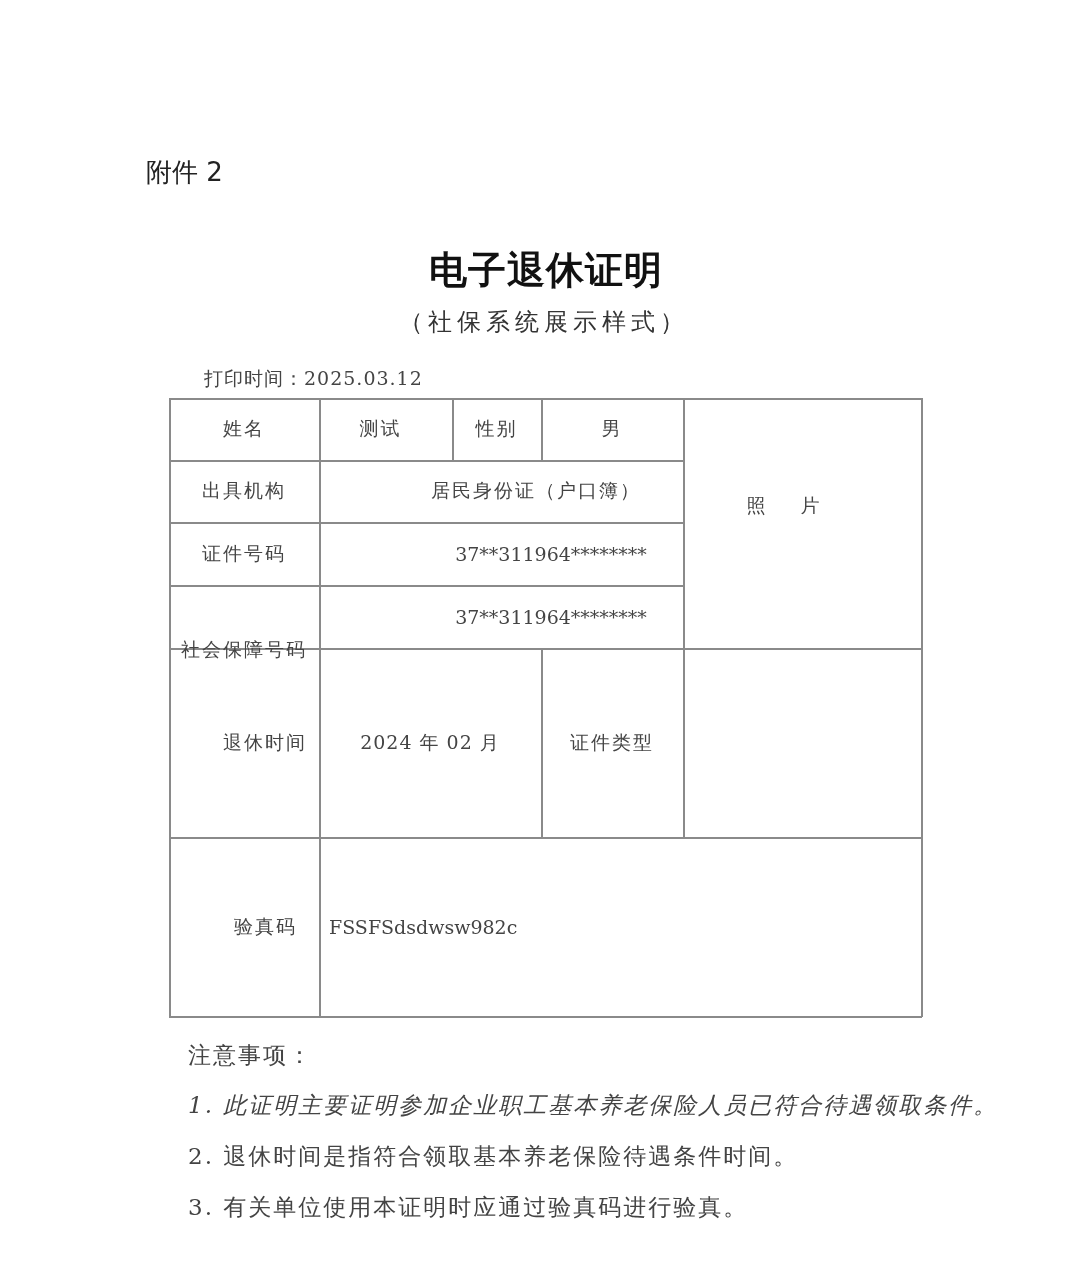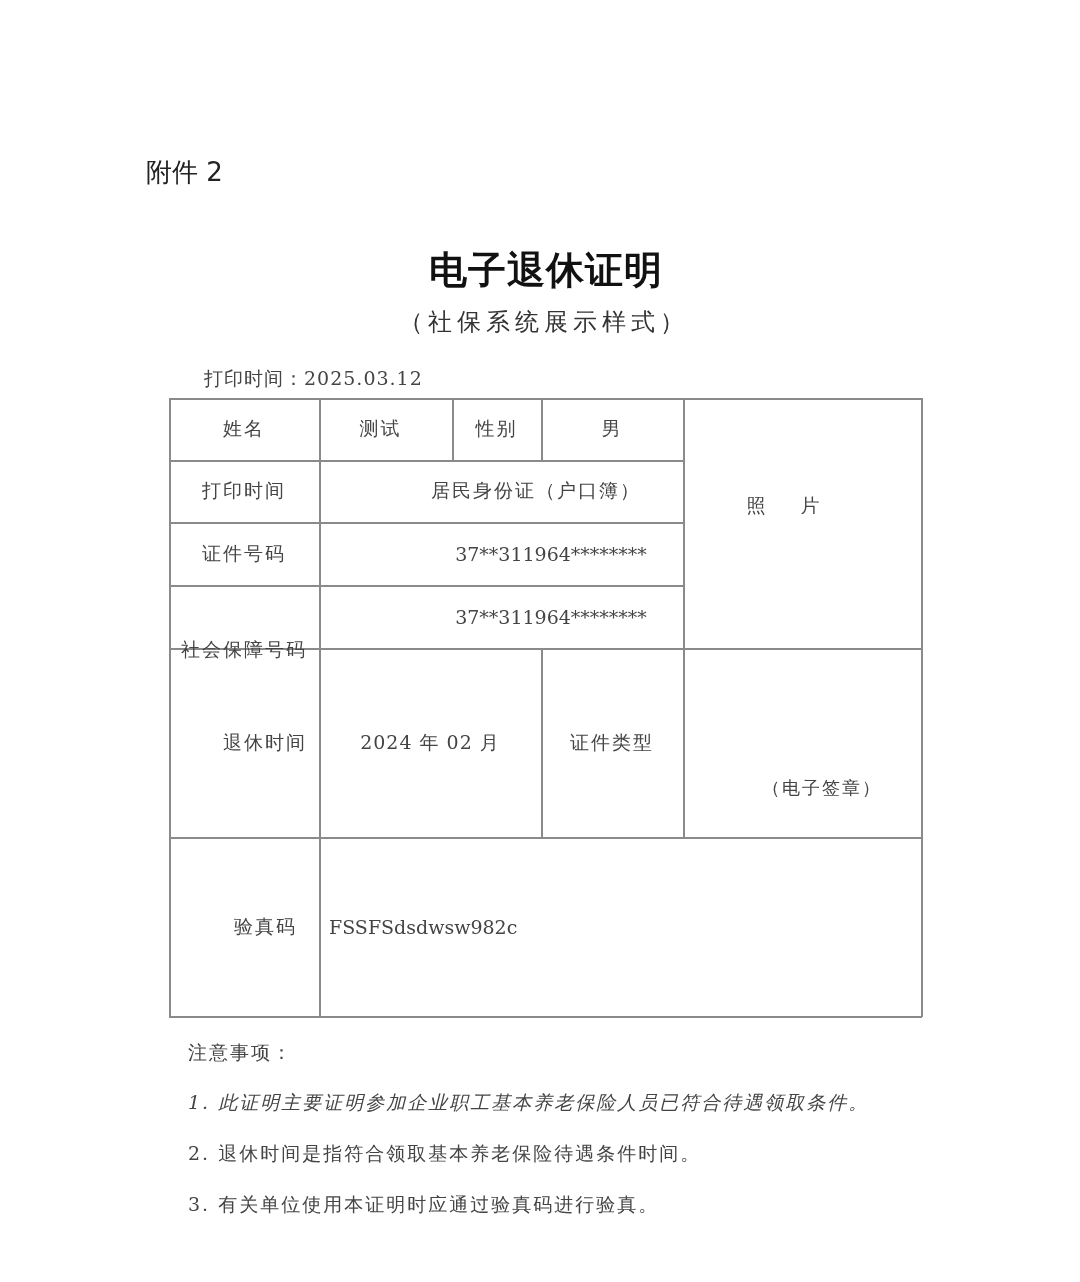--- a/index.html
+++ b/index.html
@@ -13,21 +13,21 @@
 
   .grid { position: absolute; left: 169px; top: 398px; width: 753px; height: 619px; }
   .line { position: absolute; background: #8a8a8a; }
   .h { height: 1.5px; }
   .v { width: 1.5px; }
 
   .cell { position: absolute; display: flex; align-items: center; justify-content: center;
           font-size: 19px; color: #444; letter-spacing: 2px; box-sizing: border-box; }
   .mono-num { letter-spacing: 0; font-size: 19px; }
 
-  .notes { left: 188px; font-size: 19px; color: #444; letter-spacing: 2px; }
+  .notes { left: 188px; font-size: 23px; color: #444; letter-spacing: 2px; }
 </style>
 </head>
 <body>
 
 <div class="abs attachment">附件 2</div>
 <div class="abs title">电子退休证明</div>
 <div class="abs subtitle">（社保系统展示样式）</div>
 <div class="abs print-time">
   <span>打印时间：</span><span>2025.03.12</span>
 </div>
@@ -50,33 +50,32 @@
   <div class="line v" style="left:514px; top:0; height:439px;"></div>
   <div class="line v" style="left:752px; top:0; height:619px;"></div>
 
   <div class="cell" style="left:0; top:0; width:150px; height:62px;">姓名</div>
   <div class="cell" style="left:150px; top:0; width:133px; height:62px; padding-right:10px;">测试</div>
   <div class="cell" style="left:283px; top:0; width:89px; height:62px;">性别</div>
   <div class="cell" style="left:372px; top:0; width:142px; height:62px;">男</div>
 
   <div class="cell" style="left:514px; top:0; width:238px; height:216px; letter-spacing:8px; padding-right:30px;">照　片</div>
 
-  <div class="cell" style="left:0; top:62px; width:150px; height:62px;">打印时间</div>
+  <div class="cell" style="left:0; top:62px; width:150px; height:62px;">出具机构</div>
   <div class="cell" style="left:150px; top:62px; width:364px; height:62px; padding-left:70px;">居民身份证（户口簿）</div>
 
   <div class="cell" style="left:0; top:124px; width:150px; height:63px;">证件号码</div>
   <div class="cell mono-num" style="left:150px; top:124px; width:364px; height:63px; padding-left:100px;">37**311964********</div>
 
   <div class="cell" style="left:0; top:187px; width:150px; height:63px;margin-top:33px;">社会保障号码</div>
   <div class="cell mono-num" style="left:150px; top:187px; width:364px; height:63px; padding-left:100px;">37**311964********</div>
 
   <div class="cell" style="left:0; top:250px; width:150px; height:189px; justify-content:flex-end; padding-right:12px;">退休时间</div>
   <div class="cell mono-num" style="left:150px; top:250px; width:222px; height:189px; letter-spacing:1px;">2024 年 02 月</div>
   <div class="cell" style="left:372px; top:250px; width:142px; height:189px;">证件类型</div>
-  <div class="cell" style="left:514px; top:370px; width:238px; height:40px; padding-left:40px; font-size:18px;">（电子签章）</div>
 
   <div class="cell" style="left:0; top:439px; width:150px; height:179px; justify-content:flex-end; padding-right:22px;">验真码</div>
   <div class="cell mono-num" style="left:160px; top:439px; width:592px; height:179px; justify-content:flex-start; letter-spacing:0;">FSSFSdsdwsw982c</div>
 </div>
 
 <div class="abs notes" style="top:1040px;">注意事项：</div>
 <div class="abs notes" style="top:1090px;font-style:italic;">1. 此证明主要证明参加企业职工基本养老保险人员已符合待遇领取条件。</div>
 <div class="abs notes" style="top:1141px;">2. 退休时间是指符合领取基本养老保险待遇条件时间。</div>
 <div class="abs notes" style="top:1192px;">3. 有关单位使用本证明时应通过验真码进行验真。</div>
 

